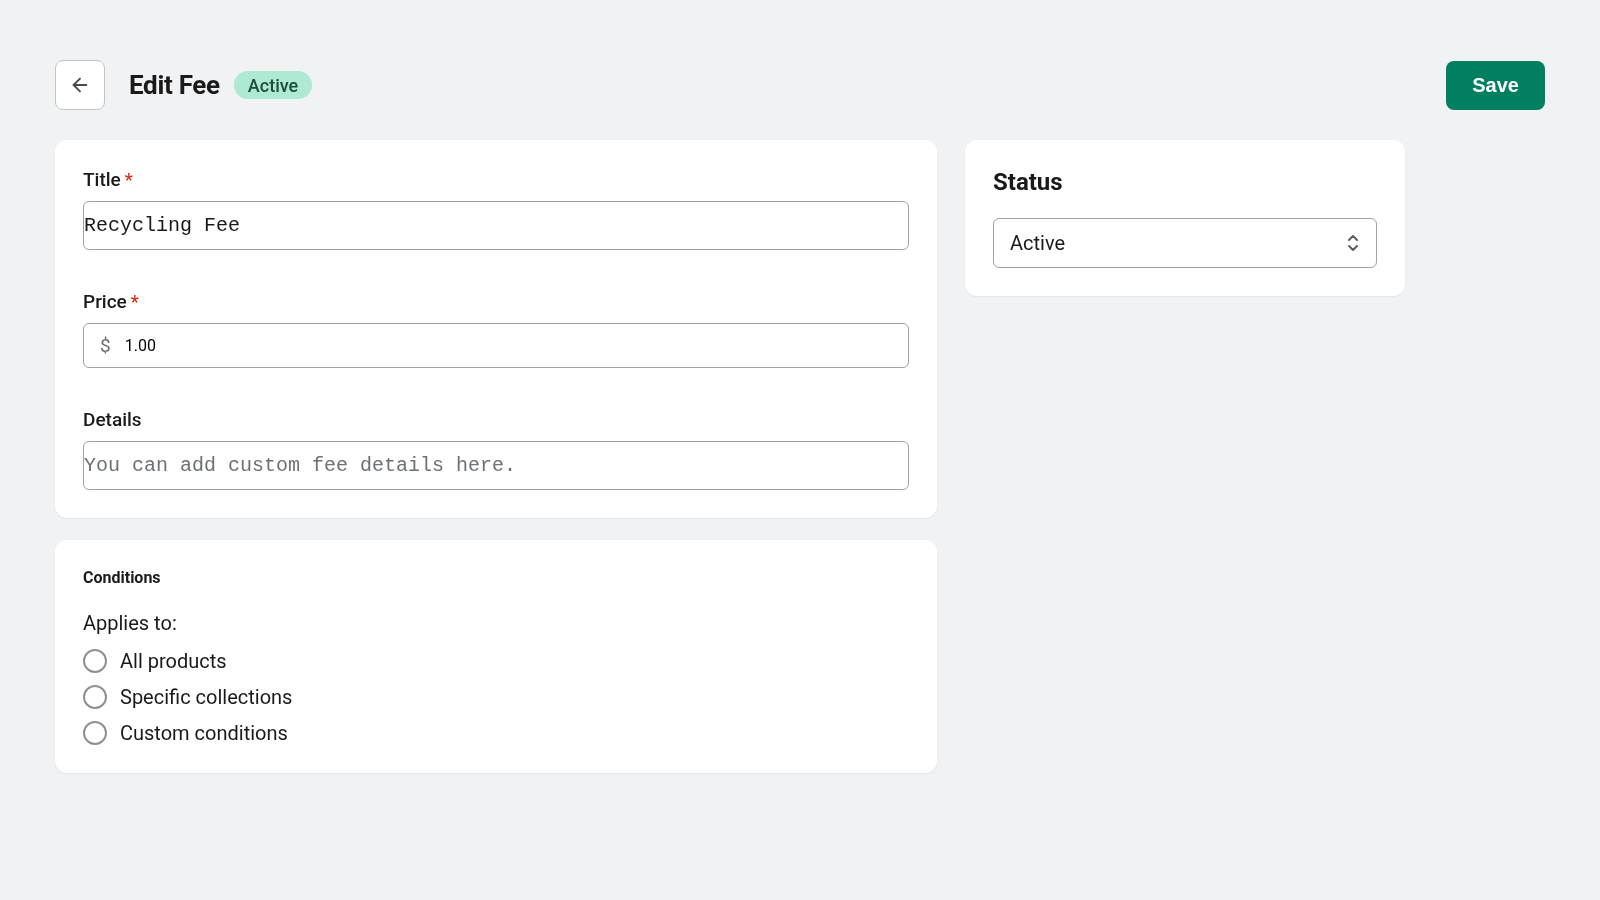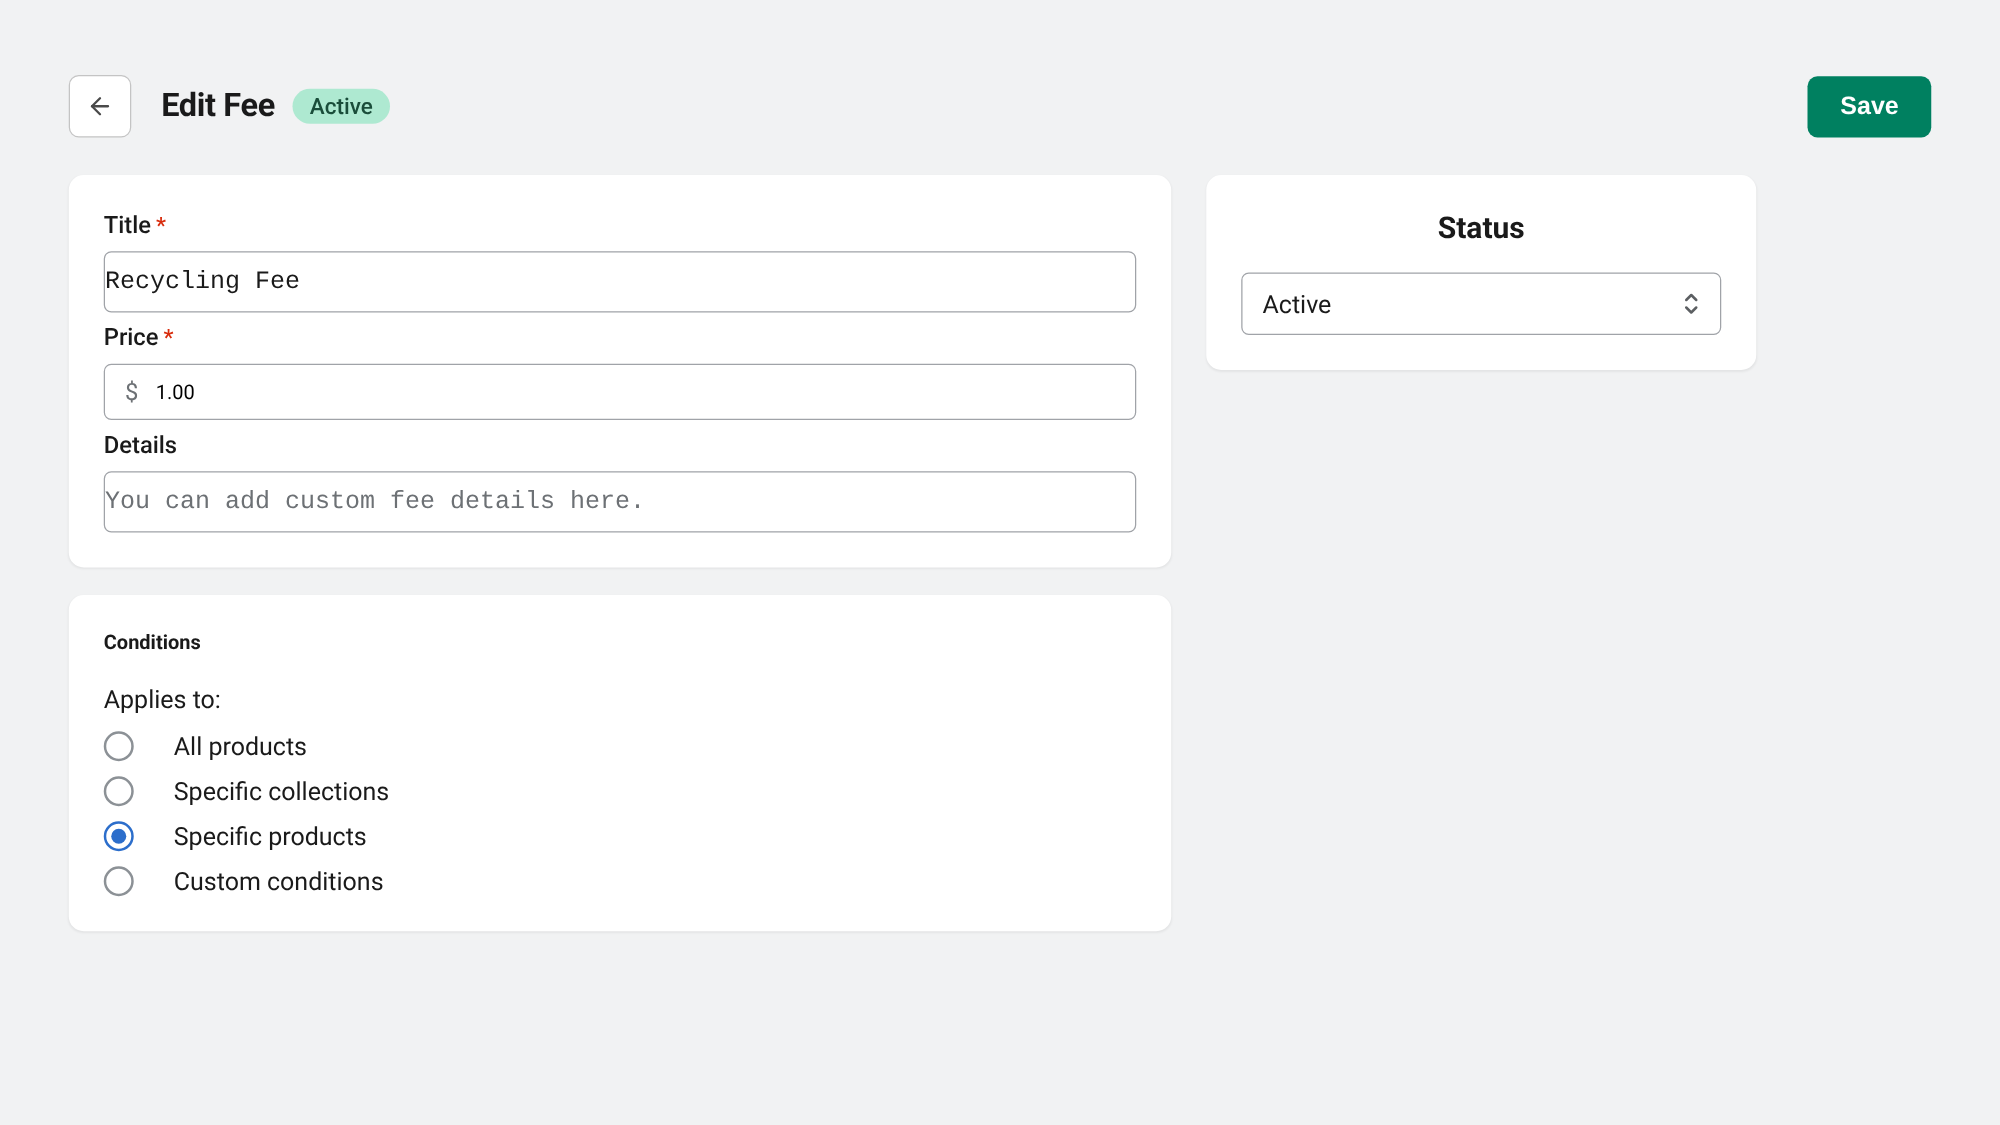--- a/index.html
+++ b/index.html
@@ -59,29 +59,29 @@
     padding: 13px 26px;
     border-radius: 8px;
     cursor: pointer;
   }
   .layout {
     display: flex;
     gap: 28px;
     align-items: flex-start;
   }
   .col-main { flex: 0 0 882px; }
-  .col-side { flex: 0 0 440px; text-align: center; }
+  .col-side { flex: 0 0 440px; }
   .card {
     background: #fff;
     border-radius: 12px;
     box-shadow: 0 1px 2px rgba(0,0,0,0.06);
     padding: 28px;
     margin-bottom: 22px;
   }
-  .field { margin-bottom: 8px; }
+  .field { margin-bottom: 40px; }
   .field:last-child { margin-bottom: 0; }
   .label {
     font-size: 19px;
     font-weight: 500;
     color: #1a1a1a;
     display: block;
     margin-bottom: 10px;
   }
   .req { color: #d82c0d; margin-left: 4px; font-size: 18px; }
   .text-input, .select-wrap {
@@ -126,21 +126,21 @@
   }
   .applies-label {
     font-size: 20px;
     font-weight: 400;
     margin-bottom: 14px;
   }
   .radio-list { display: flex; flex-direction: column; gap: 12px; }
   .radio-row {
     display: flex;
     align-items: center;
-    gap: 32px;
+    gap: 13px;
     cursor: pointer;
   }
   .radio {
     width: 24px;
     height: 24px;
     border: 2px solid #8c9196;
     border-radius: 50%;
     display: inline-flex;
     align-items: center;
     justify-content: center;
@@ -221,24 +221,20 @@
         <div class="radio-list">
           <label class="radio-row">
             <span class="radio"></span>
             <span class="radio-text">All products</span>
           </label>
           <label class="radio-row">
             <span class="radio"></span>
             <span class="radio-text">Specific collections</span>
           </label>
           <label class="radio-row">
-            <span class="radio checked"></span>
-            <span class="radio-text">Specific products</span>
-          </label>
-          <label class="radio-row">
             <span class="radio"></span>
             <span class="radio-text">Custom conditions</span>
           </label>
         </div>
       </div>
 
     </div>
 
     <div class="col-side">
       <div class="card">

